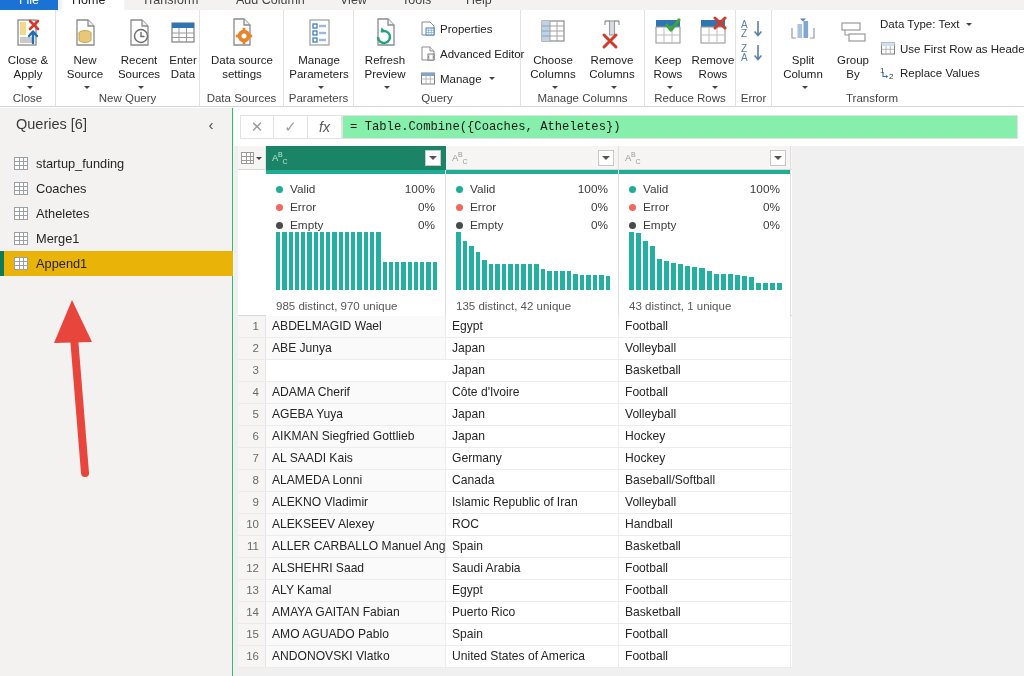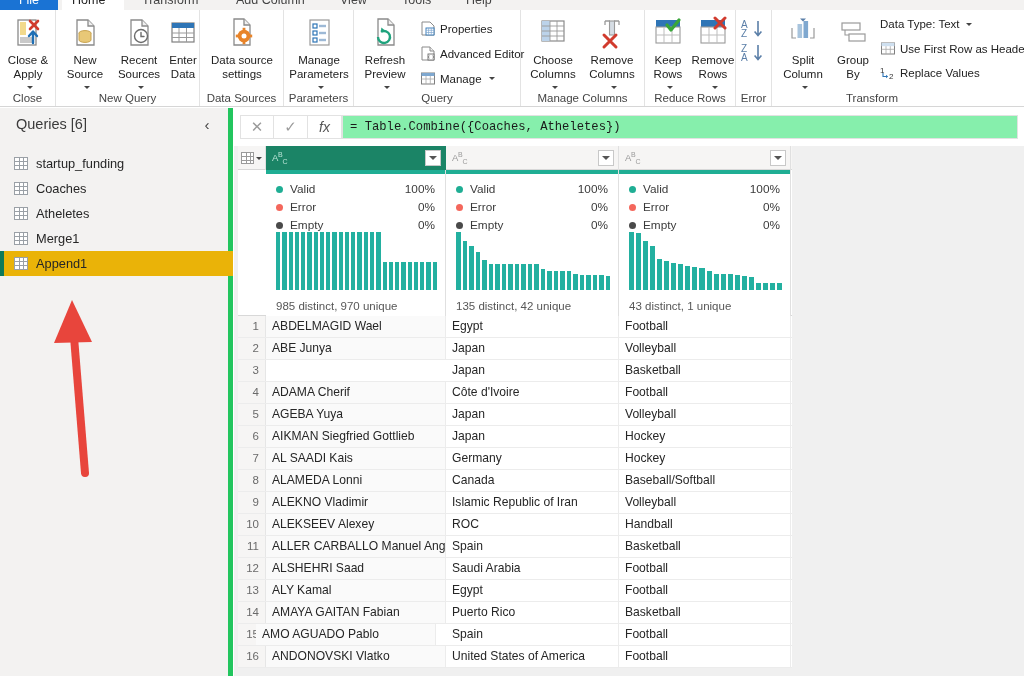--- a/index.html
+++ b/index.html
@@ -58,21 +58,21 @@
   .smallrow .sico { display: inline-block; width: 16px; height: 15px; position: relative; flex: 0 0 16px; }
   .caret { display: inline-block; width: 0; height: 0; vertical-align: middle;
            border-left: 3.2px solid transparent; border-right: 3.2px solid transparent;
            border-top: 3.8px solid #444; margin-left: 3px; }
   .gridico { position: absolute; background: #fff; border: 1.3px solid #9a9a9a; }
   .gridico i { position: absolute; background: #9a9a9a; }
 
   
   .queries {
     position: absolute; top: 108px; left: 0; width: 233px; height: 568px;
-    background: #f3f2f1; border-right: 5px solid #22c55e;
+    background: #f3f2f1; border-right: 1px solid #22c55e;
   }
   .qhead {
     position: absolute; top: 8px; left: 16px; right: 10px; height: 22px;
     font-size: 14.5px; color: #3b3b3b;
   }
   .qcollapse {
     position: absolute; top: 8px; right: 12px; width: 18px; height: 18px;
     color: #444; font-size: 15px; line-height: 18px; text-align: center; cursor: default;
   }
   .qlist { position: absolute; top: 43px; left: 0; width: 233px; }
@@ -775,21 +775,21 @@
           <div class="dcell" style="left:381px;width:172px">Football</div>
         </div>
         <div class="drow">
           <div class="rn">14</div>
           <div class="dcell c0" style="left:28px;width:180px">AMAYA GAITAN Fabian</div>
           <div class="dcell" style="left:208px;width:173px">Puerto Rico</div>
           <div class="dcell" style="left:381px;width:172px">Basketball</div>
         </div>
         <div class="drow">
           <div class="rn">15</div>
-          <div class="dcell c0" style="left:18px;width:180px">AMO AGUADO Pablo</div>
+          <div class="dcell c0" style="left:28px;width:180px">AMO AGUADO Pablo</div>
           <div class="dcell" style="left:208px;width:173px">Spain</div>
           <div class="dcell" style="left:381px;width:172px">Football</div>
         </div>
         <div class="drow">
           <div class="rn">16</div>
           <div class="dcell c0" style="left:28px;width:180px">ANDONOVSKI Vlatko</div>
           <div class="dcell" style="left:208px;width:173px">United States of America</div>
           <div class="dcell" style="left:381px;width:172px">Football</div>
         </div>
       </div>

